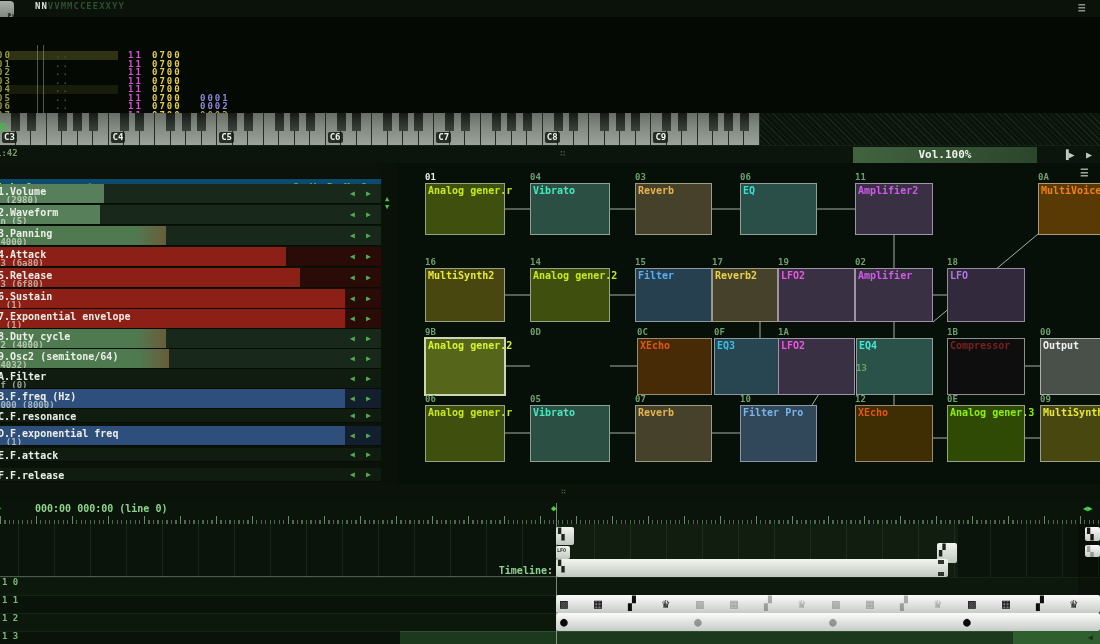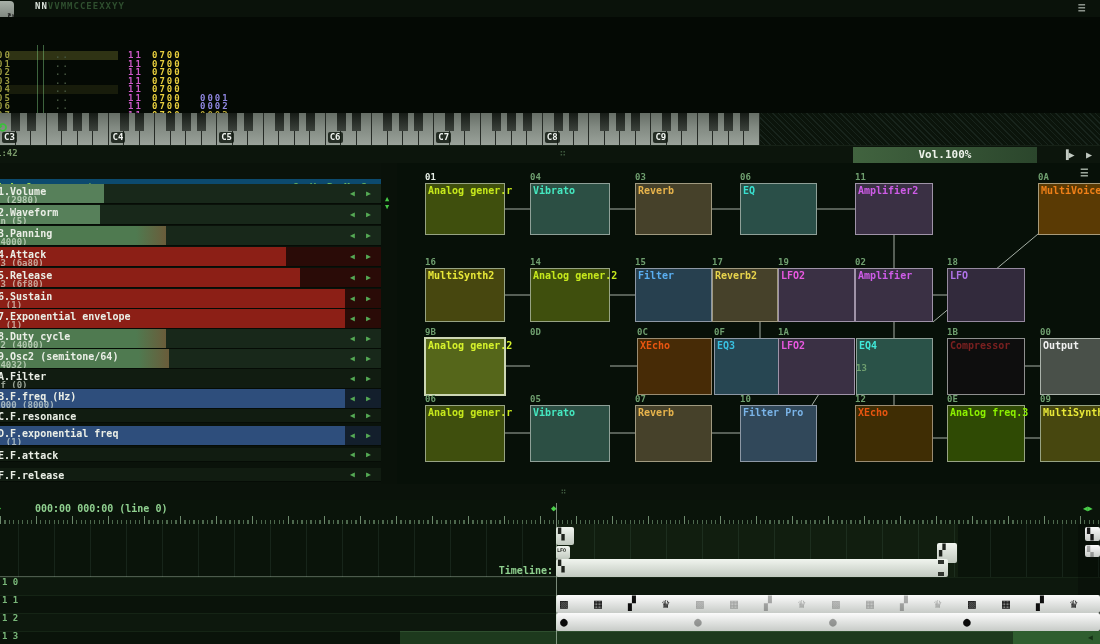--- a/index.html
+++ b/index.html
@@ -231,17 +231,17 @@
     <div class="mod" style="left: 425px; top: 405px; width: 80px; height: 57px; background: rgb(63, 79, 13); border-color: rgb(151, 163, 131);"><div class="mnm" style="color: rgb(198, 232, 28);">Analog gener.r</div></div>
     <div class="mid txt" style="left: 425px; top: 395px; color: rgb(111, 159, 111);">06</div>
     <div class="mod" style="left: 530px; top: 405px; width: 80px; height: 57px; background: rgb(44, 79, 68); border-color: rgb(143, 160, 152);"><div class="mnm" style="color: rgb(69, 232, 192);">Vibrato</div></div>
     <div class="mid txt" style="left: 530px; top: 395px; color: rgb(111, 159, 111);">05</div>
     <div class="mod" style="left: 635px; top: 405px; width: 77px; height: 57px; background: rgb(70, 65, 42); border-color: rgb(160, 154, 128);"><div class="mnm" style="color: rgb(232, 180, 76);">Reverb</div></div>
     <div class="mid txt" style="left: 635px; top: 395px; color: rgb(111, 159, 111);">07</div>
     <div class="mod" style="left: 740px; top: 405px; width: 77px; height: 57px; background: rgb(49, 72, 90); border-color: rgb(141, 152, 165);"><div class="mnm" style="color: rgb(122, 180, 232);">Filter Pro</div></div>
     <div class="mid txt" style="left: 740px; top: 395px; color: rgb(111, 159, 111);">10</div>
     <div class="mod" style="left: 855px; top: 405px; width: 78px; height: 57px; background: rgb(63, 45, 4); border-color: rgb(154, 140, 114);"><div class="mnm" style="color: rgb(232, 85, 16);">XEcho</div></div>
     <div class="mid txt" style="left: 855px; top: 395px; color: rgb(111, 159, 111);">12</div>
-    <div class="mod" style="left: 947px; top: 405px; width: 78px; height: 57px; background: rgb(47, 74, 4); border-color: rgb(151, 163, 131);"><div class="mnm" style="color: rgb(140, 240, 0);">Analog freq.3</div></div>
+    <div class="mod" style="left: 947px; top: 405px; width: 78px; height: 57px; background: rgb(47, 74, 4); border-color: rgb(151, 163, 131);"><div class="mnm" style="color: rgb(140, 240, 0);">Analog gener.3</div></div>
     <div class="mid txt" style="left: 947px; top: 395px; color: rgb(111, 159, 111);">0E</div>
     <div class="mod" style="left: 1040px; top: 405px; width: 75px; height: 57px; background: rgb(71, 71, 15); border-color: rgb(151, 163, 131);"><div class="mnm" style="color: rgb(232, 232, 56);">MultiSynth2</div></div>
     <div class="mid txt" style="left: 1040px; top: 395px; color: rgb(111, 159, 111);">09</div>
   </div>
 
 </body></html>

